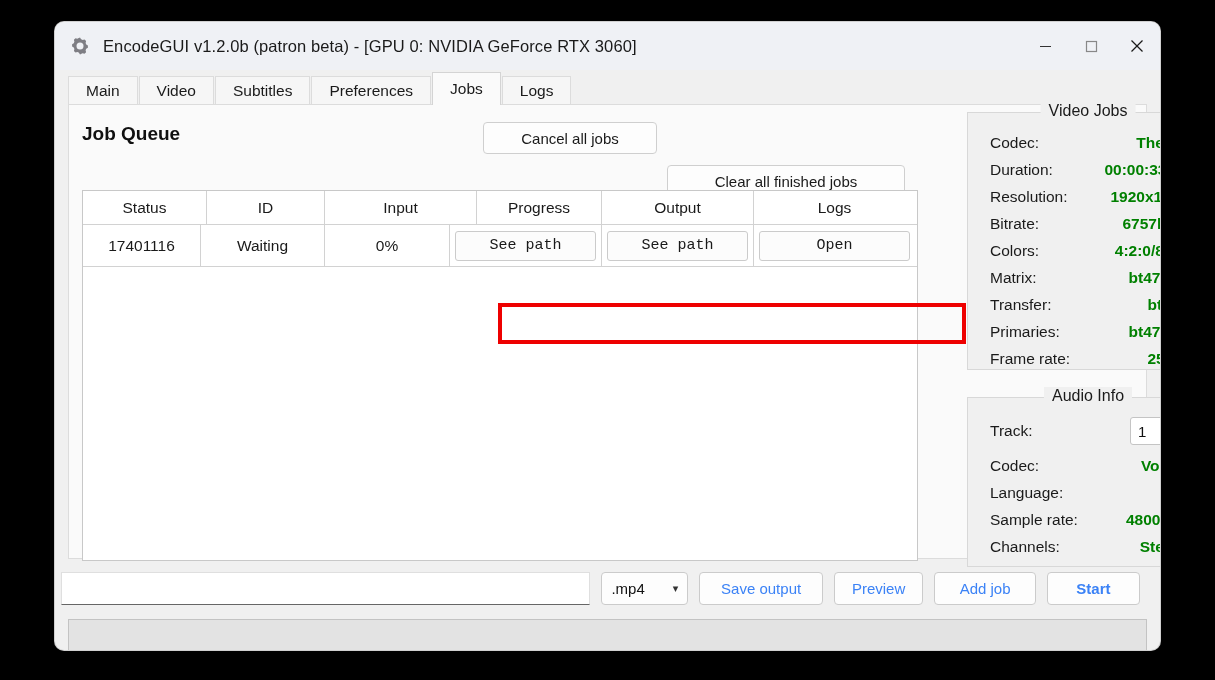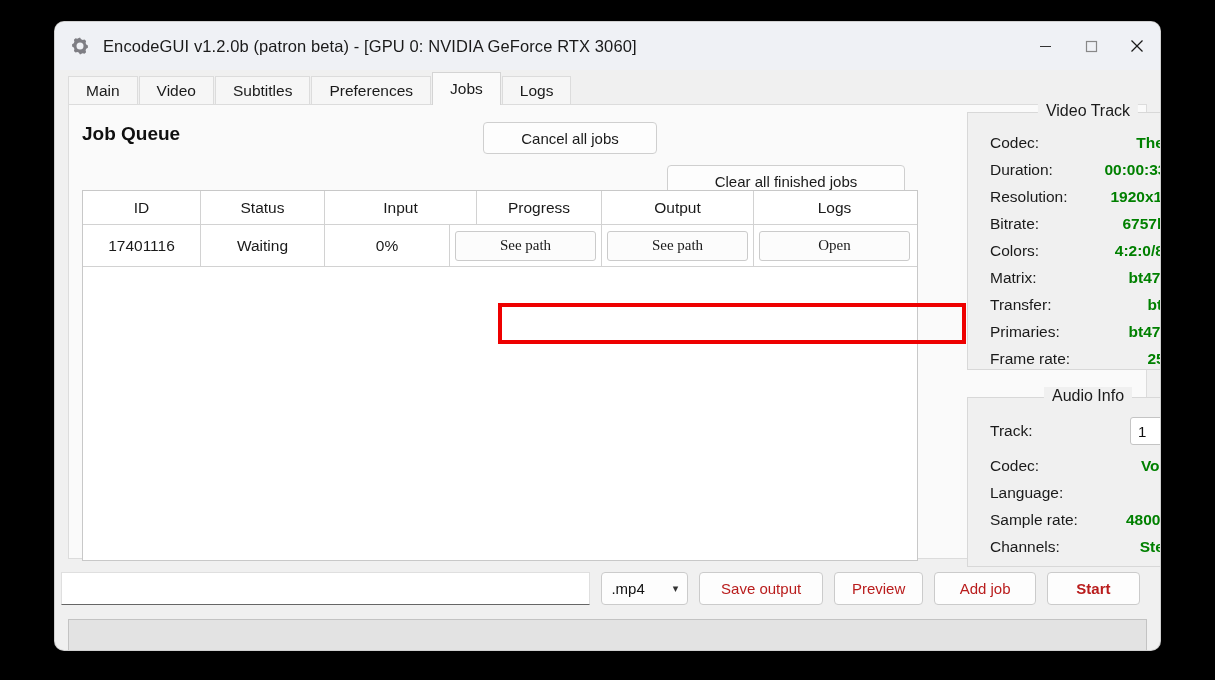--- a/index.html
+++ b/index.html
@@ -144,21 +144,21 @@
   .c-output  { width: 152px; }
   .c-logs    { width: 161px; }
 
   .cell-btn {
     width: calc(100% - 10px);
     height: 30px;
     background: #fcfcfc;
     border: 1px solid #cbcbcb;
     border-radius: 3px;
     font-size: 15px;
-    font-family: Liberation Serif, serif;
+    font-family: Liberation Mono, monospace;
     color: #1a1a1a;
     cursor: default;
   }
 
   
   #highlight-box {
     position: absolute;
     left: 429px; top: 198px;
     width: 468px; height: 41px;
     border: 4px solid #ee0000;
@@ -254,21 +254,21 @@
   }
   #container-select .sel-caret { margin-left: auto; font-size: 11px; color: #333; }
   .bot-btn {
     margin-left: 11px;
     height: 33px;
     background: #fdfdfd;
     border: 1px solid #cbcbcb;
     border-radius: 4px;
     font-size: 15px;
     font-family: "Liberation Sans", sans-serif;
-    color: #b91c1c;
+    color: #3b82f6;
     cursor: default;
     padding: 0 14px;
   }
   #btn-save-output { width: 128px; }
   #btn-preview { width: 92px; }
   #btn-add-job { width: 105px; }
   #btn-start { width: 96px; font-weight: bold; }
 
   #status-bar {
     position: absolute;
@@ -336,22 +336,22 @@
 
   <div id="content-panel">
 
     <div id="job-queue-title">Job Queue</div>
 
     <button class="hdr-btn" id="btn-cancel-all">Cancel all jobs</button>
     <button class="hdr-btn" id="btn-clear-finished">Clear all finished jobs</button>
 
     <div id="job-table">
       <div class="tbl-row header-row">
+        <div class="tbl-cell c-status">Status</div>
         <div class="tbl-cell c-id">ID</div>
-        <div class="tbl-cell c-status">Status</div>
         <div class="tbl-cell c-input">Input</div>
         <div class="tbl-cell c-progress">Progress</div>
         <div class="tbl-cell c-output">Output</div>
         <div class="tbl-cell c-logs">Logs</div>
       </div>
       <div class="tbl-row data-row">
         <div class="tbl-cell c-id">17401116</div>
         <div class="tbl-cell c-status">Waiting</div>
         <div class="tbl-cell c-progress">0%</div>
         <div class="tbl-cell c-input">
@@ -363,21 +363,21 @@
         <div class="tbl-cell c-logs">
           <button class="cell-btn">Open</button>
         </div>
       </div>
     </div>
 
     <div id="highlight-box"></div>
   </div>
 
   <div class="group-box" id="video-info">
-    <div class="group-title">Video Track</div>
+    <div class="group-title">Video Jobs</div>
     <div class="info-rows">
       <div class="info-row">
         <span class="info-label">Codec:</span>
         <span class="info-value">Theora</span>
       </div>
       <div class="info-row">
         <span class="info-label">Duration:</span>
         <span class="info-value">00:00:33.00</span>
       </div>
       <div class="info-row">

